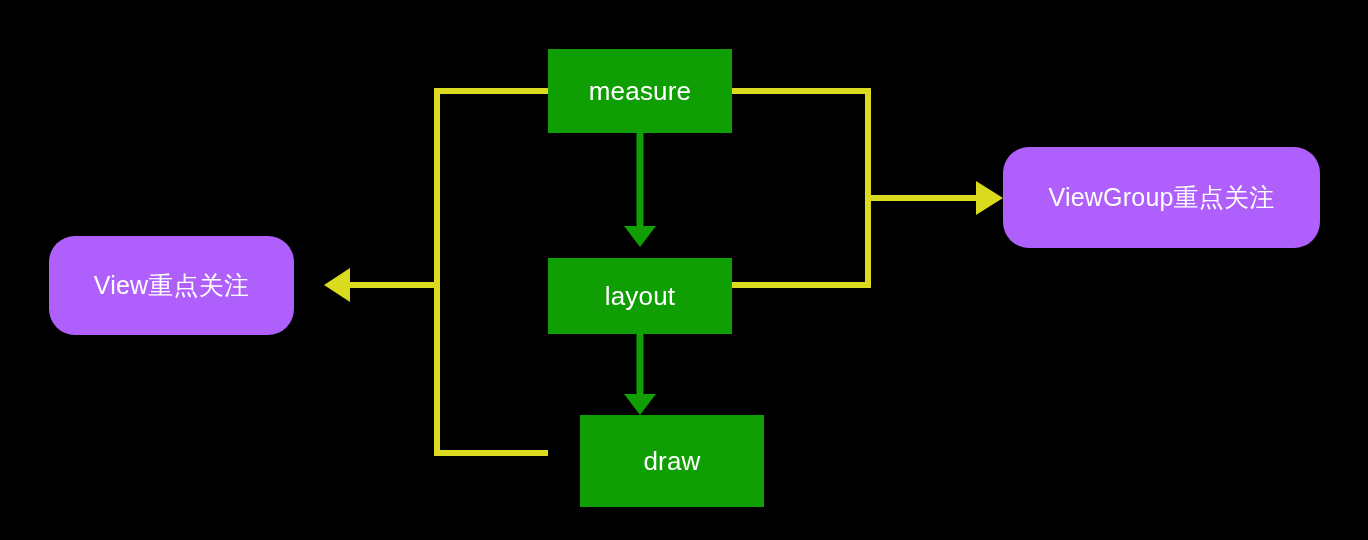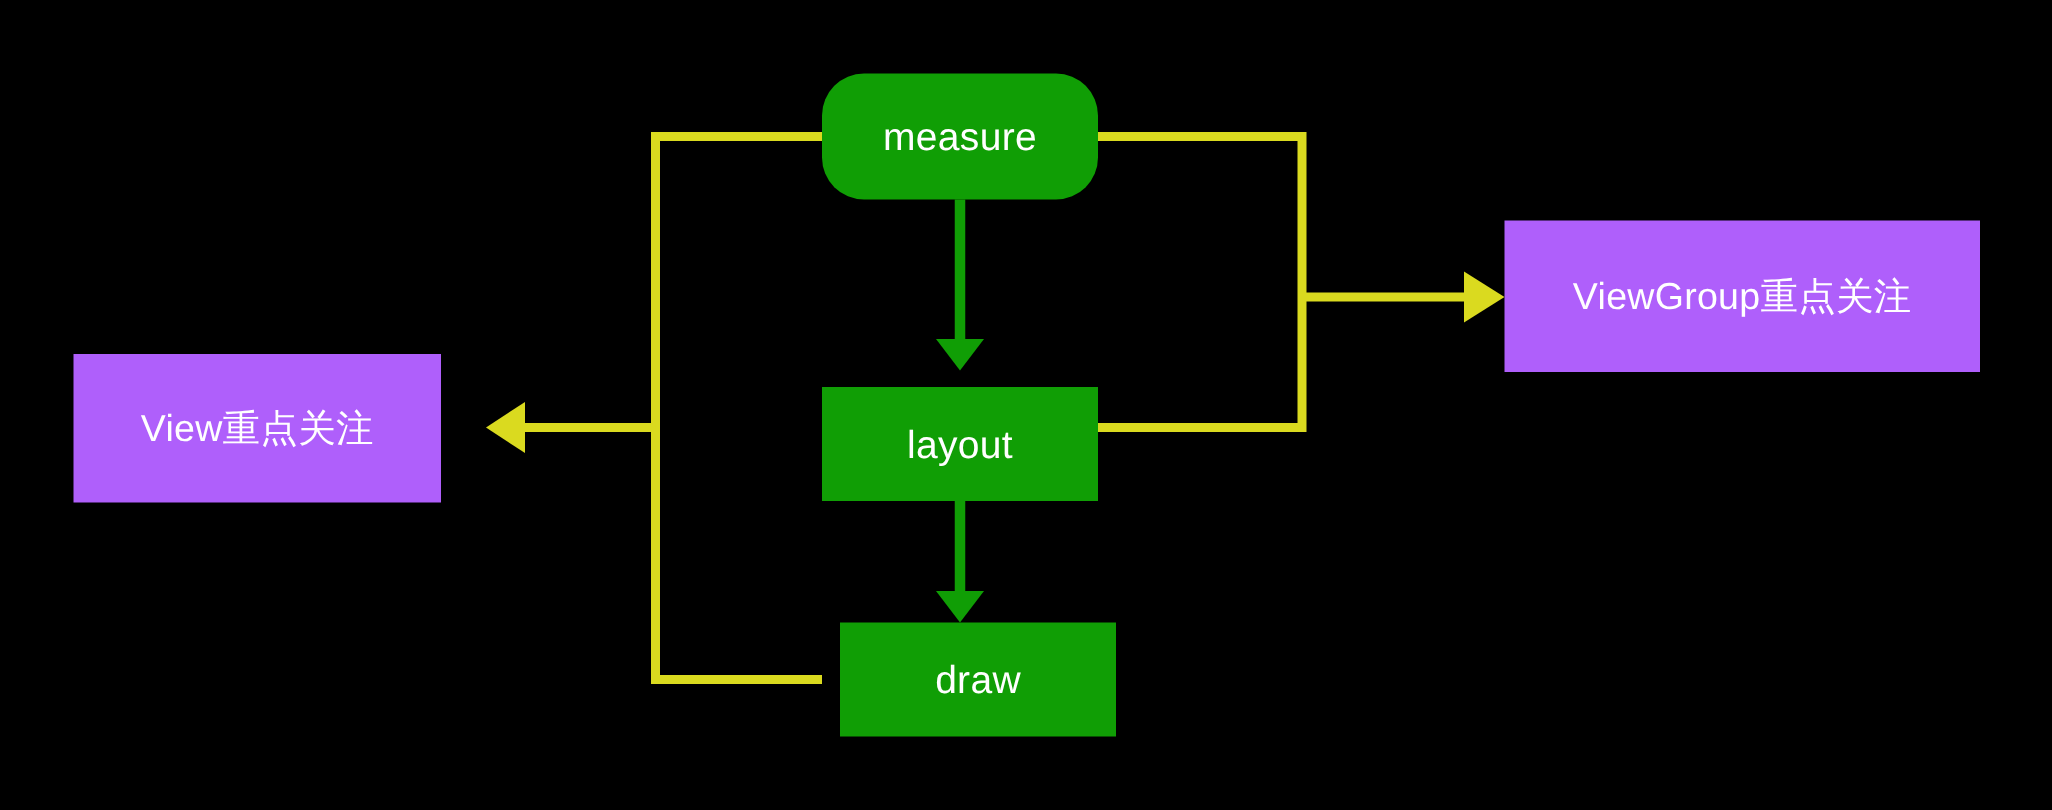--- a/index.html
+++ b/index.html
@@ -38,25 +38,26 @@
     background: #109e05;
     font-size: 26px;
     font-weight: 400;
     letter-spacing: 0.2px;
   }
   .node-purple {
     background: #af5ffb;
     font-size: 25px;
     font-weight: 400;
     letter-spacing: 0.2px;
+    border-radius: 26px;
   }
   
-  #node-measure { left: 548px; top: 49px;  width: 184px; height: 84px; border-radius: 28px; }
+  #node-measure { left: 548px; top: 49px;  width: 184px; height: 84px; }
   #node-layout  { left: 548px; top: 258px; width: 184px; height: 76px; }
-  #node-draw    { left: 560px; top: 415px; width: 184px; height: 76px; }
+  #node-draw    { left: 580px; top: 415px; width: 184px; height: 92px; }
   
   #node-view-focus      { left: 49px;   top: 236px; width: 245px; height: 99px; }
   #node-viewgroup-focus { left: 1003px; top: 147px; width: 317px; height: 101px; }
 </style>
 </head>
 <body>
 
 <div id="canvas">
 
   <svg id="wires" viewBox="0 0 1368 540" width="1368" height="540" xmlns="http://www.w3.org/2000/svg">

